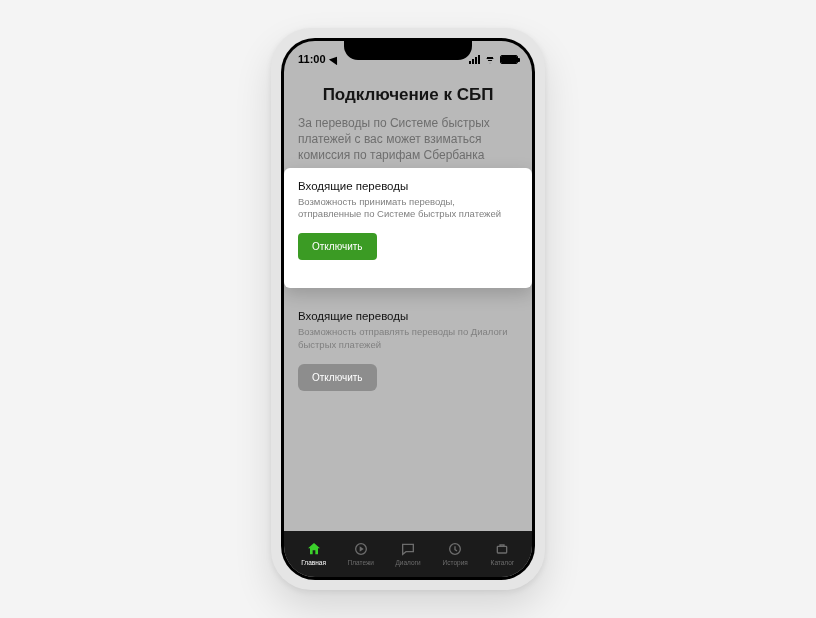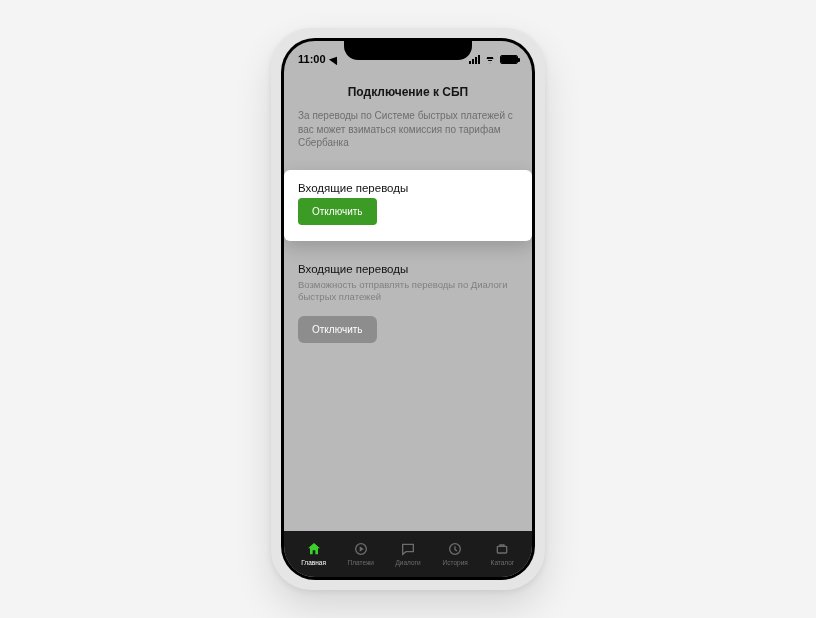--- a/index.html
+++ b/index.html
@@ -101,34 +101,34 @@
     width: 18px; height: 9px; border:1px solid #000; border-radius:2px; position:relative;
   }
   .battery::after{content:"";position:absolute;right:-3px;top:2px;width:2px;height:4px;background:#000;border-radius:0 1px 1px 0;}
   .battery i{display:block;height:100%;width:100%;background:#000;border-radius:1px;}
 
   
   .content { flex:1; overflow:hidden; position:relative; }
   .page-title {
     text-align:center;
     padding: 14px 16px 10px;
-    font-size: 12px;
+    font-size: 17px;
     font-weight: 600;
     color:#151515;
   }
   .notice {
-    padding: 0 14px 20px;
-    font-size: 10px;
+    padding: 0 14px 4px;
+    font-size: 12px;
     line-height: 1.35;
     color: #6e6e6e;
   }
 
   .card {
     margin: 0 0 10px;
-    padding: 12px 14px 16px;
+    padding: 12px 14px 28px;
   }
   .card.active {
     background: #ffffff;
     box-shadow: 0 6px 18px rgba(0,0,0,.18);
     border-radius: 6px;
   }
   .card-title {
     font-size: 11.5px;
     font-weight: 500;
     color: #111;
@@ -202,20 +202,21 @@
             </span>
         </div>
       </div>
 
       <div class="content">
         <div class="page-title">Подключение к СБП</div>
         <div class="notice">За переводы по Системе быстрых платежей с вас может взиматься комиссия по тарифам Сбербанка</div>
 
         <div class="card active">
           <div class="card-title">Входящие переводы</div>
+          <div class="card-desc">Возможность принимать переводы, отправленные по Системе быстрых платежей</div>
           <button class="btn green">Отключить</button>
         </div>
 
         <div class="card">
           <div class="card-title">Входящие переводы</div>
           <div class="card-desc">Возможность отправлять переводы по Диалоги быстрых платежей</div>
           <button class="btn grey">Отключить</button>
         </div>
       </div>
 

